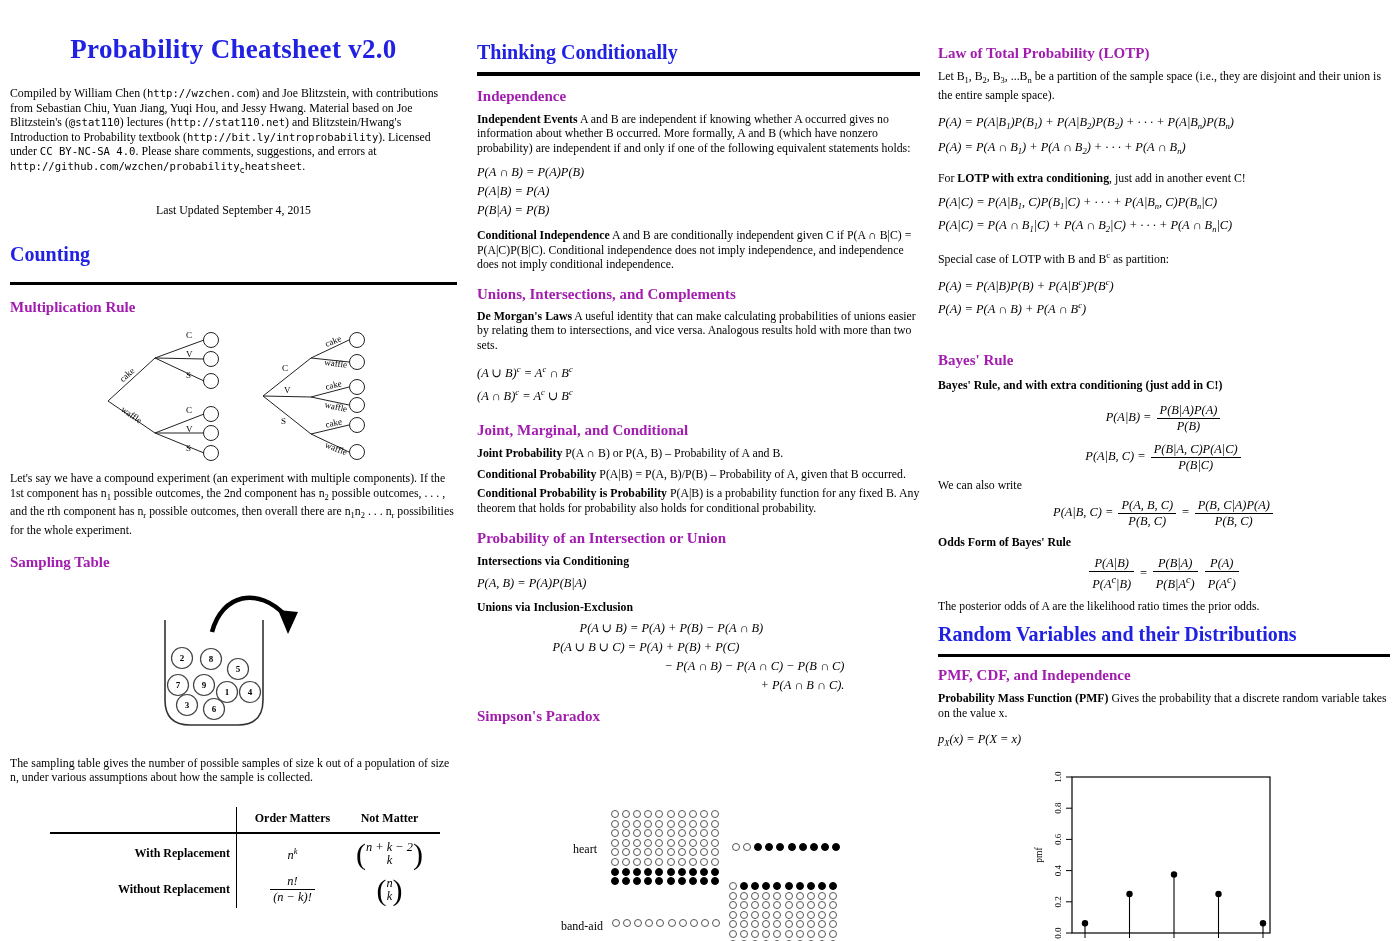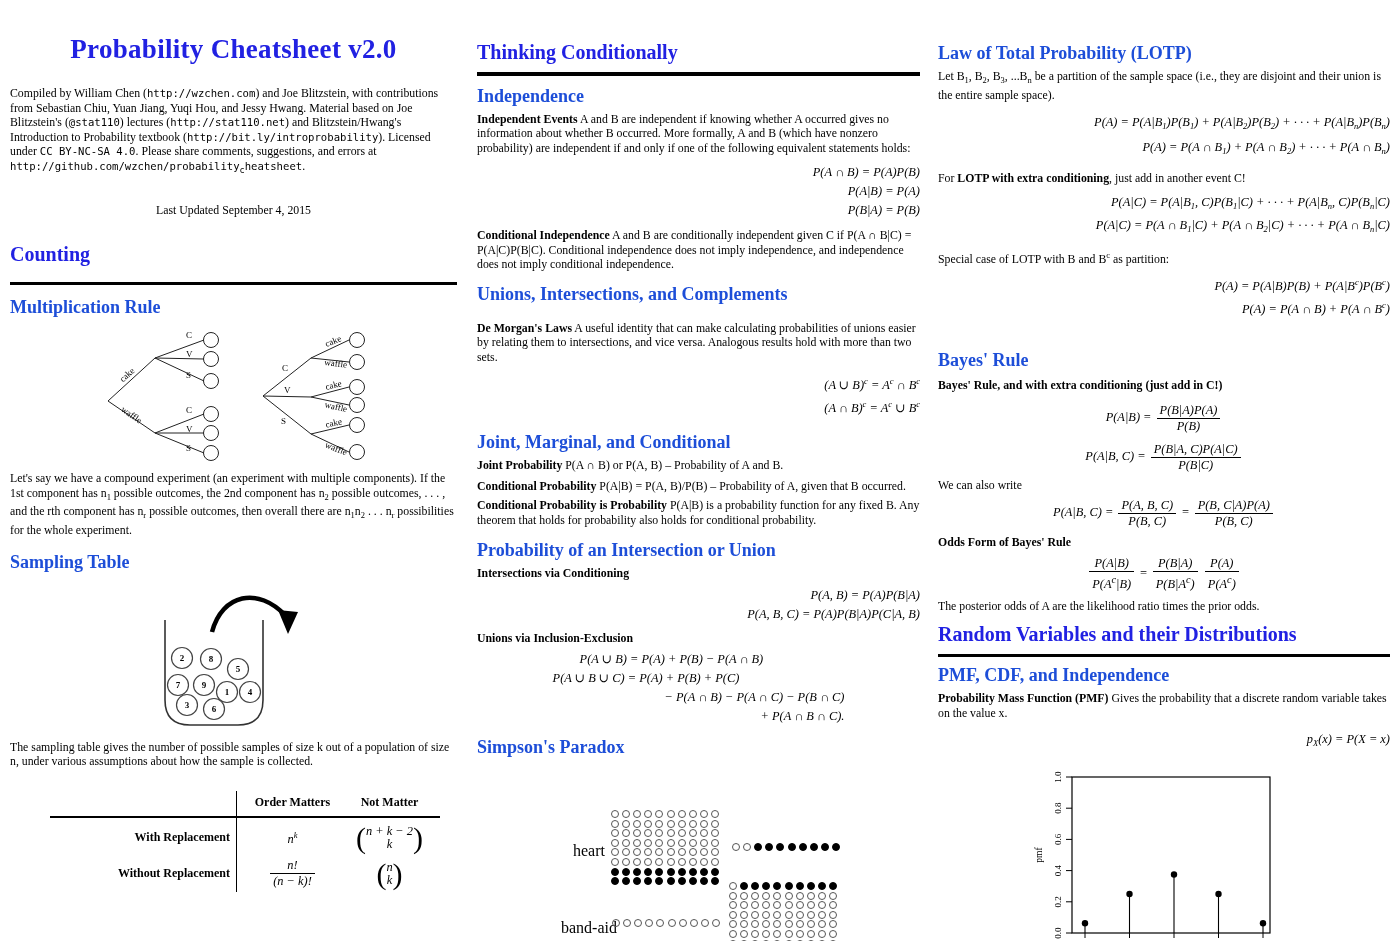--- a/index.html
+++ b/index.html
@@ -8,30 +8,30 @@
     background:#ffffff;color:#000;
     font-family:"Liberation Serif","DejaVu Serif",serif;
   }
   .col{position:absolute;top:0;height:941px}
   .col1{left:10px;width:447px}
   .col2{left:477px;width:443px}
   .col3{left:938px;width:452px}
 
   .title{color:#2121e2;font-size:27px;font-weight:700;text-align:center;margin:34px 0 0;letter-spacing:.3px}
   .sec{color:#2121e2;font-size:20px;font-weight:700;margin:0;line-height:24px}
-  .sub{color:#1d4ed8;font-size:18px;font-weight:700;margin:0;line-height:20px}
+  .sub{color:#a21caf;font-size:15px;font-weight:700;margin:0;line-height:20px}
   .rule{height:3.5px;background:#000}
 
   p,.line{font-size:11.8px;line-height:14.5px;margin:0;text-align:left}
   .term{font-weight:700}
   .it{}
   .mono{font-family:"DejaVu Sans Mono","Liberation Mono",monospace;font-size:10.6px}
   .updated{text-align:center}
 
-  .eq{font-size:12.4px;line-height:19px;text-align:right;font-style:italic}
+  .eq{font-size:12.4px;line-height:19px;text-align:left;font-style:italic}
   .eq sub,.eq sup,p sub,p sup,.line sub,.line sup{font-size:8.5px}
   .eq-tall{line-height:20px}
   .eq-group{text-align:center}
   .eq-group .inner{display:inline-block;text-align:left}
   .eq-group .cont{padding-left:112px}
   .eq-group .ind{padding-left:27px}
 
   .fr-line{font-size:12.4px;font-style:italic;text-align:center}
   .frac{display:inline-block;vertical-align:middle;text-align:center;margin:2px 2px}
   .frac .fn{display:block;border-bottom:1px solid #000;padding:0 3px;line-height:15px}
@@ -49,21 +49,21 @@
   .st-head{height:24px}
   .st-hr{height:2px;background:#000;margin:1px 0 2px}
   .st-vr{position:absolute;left:186px;top:0;bottom:0;width:1px;background:#000}
   .st-body-row{min-height:36px}
 
   
   .dots{position:absolute;line-height:0}
   .dot-row{height:9.6px;white-space:nowrap}
   .dot{display:inline-block;width:8px;height:8px;border-radius:50%;border:1px solid #555;box-sizing:border-box;margin:0 1.6px}
   .dot.f{background:#000;border-color:#000}
-  .dot-lbl{position:absolute;font-size:16px}
+  .dot-lbl{position:absolute;font-size:12px}
 
   svg text{font-family:"Liberation Serif","DejaVu Serif",serif}
 </style>
 </head>
 <body>
 
 <div class="page">
 
   <div class="col col1">
     <h1 class="title">Probability Cheatsheet v2.0</h1>
@@ -159,21 +159,21 @@
         <text x="88" y="90">5</text>
         <text x="28" y="106">7</text>
         <text x="54" y="106">9</text>
         <text x="77" y="113">1</text>
         <text x="100" y="113">4</text>
         <text x="37" y="126">3</text>
         <text x="64" y="130">6</text>
       </g>
     </svg>
 
-    <p style="margin-top:0"><span class="">The sampling table gives the number of possible samples of size k out of a population of size n, under various assumptions about how the sample is collected.</span></p>
+    <p style="margin-top:16px"><span class="">The sampling table gives the number of possible samples of size k out of a population of size n, under various assumptions about how the sample is collected.</span></p>
 
     <div class="stable" style="margin-top:22px">
       <div class="st-vr"></div>
       <div class="st-row st-head">
         <div class="st-lbl"></div>
         <div class="st-c term">Order Matters</div>
         <div class="st-c term">Not Matter</div>
       </div>
       <div class="st-hr"></div>
       <div class="st-row st-body-row">
@@ -210,36 +210,35 @@
     <h3 class="sub" style="margin-top:10px">Independence</h3>
     <p style="margin-top:6px"><span class="term">Independent Events</span><span class="">  A and B are independent if knowing whether A occurred gives no information about whether B occurred. More formally, A and B (which have nonzero probability) are independent if and only if one of the following equivalent statements holds:</span></p>
     <div style="margin-top:8px">
       <div class="eq"><span>P(A ∩ B) = P(A)P(B)</span></div>
       <div class="eq"><span>P(A|B) = P(A)</span></div>
       <div class="eq"><span>P(B|A) = P(B)</span></div>
     </div>
     <p style="margin-top:8px"><span class="term">Conditional Independence</span><span class="">  A and B are conditionally independent given C if P(A ∩ B|C) = P(A|C)P(B|C). Conditional independence does not imply independence, and independence does not imply conditional independence.</span></p>
 
     <h3 class="sub" style="margin-top:12px">Unions, Intersections, and Complements</h3>
-    <p style="margin-top:17px"><span class="term">De Morgan's Laws</span><span class="">  A useful identity that can make calculating probabilities of unions easier by relating them to intersections, and vice versa. Analogous results hold with more than two sets.</span></p>
+    <p style="margin-top:5px"><span class="term">De Morgan's Laws</span><span class="">  A useful identity that can make calculating probabilities of unions easier by relating them to intersections, and vice versa. Analogous results hold with more than two sets.</span></p>
     <div style="margin-top:8px">
       <div class="eq"><span>(A ∪ B)<sup>c</sup> = A<sup>c</sup> ∩ B<sup>c</sup></span></div>
       <div class="eq"><span>(A ∩ B)<sup>c</sup> = A<sup>c</sup> ∪ B<sup>c</sup></span></div>
     </div>
 
     <h3 class="sub" style="margin-top:14px">Joint, Marginal, and Conditional</h3>
     <p style="margin-top:6px"><span class="term">Joint Probability</span><span class="">  P(A ∩ B) or P(A, B) – Probability of A and B.</span></p>
     <p style="margin-top:6px"><span class="term">Conditional Probability</span><span class="">  P(A|B) = P(A, B)/P(B) – Probability of A, given that B occurred.</span></p>
     <p style="margin-top:5px"><span class="term">Conditional Probability </span><span class="term it">is</span><span class="term"> Probability</span><span class="">  P(A|B) is a probability function for any fixed B. Any theorem that holds for probability also holds for conditional probability.</span></p>
 
     <h3 class="sub" style="margin-top:13px">Probability of an Intersection or Union</h3>
     <p class="term" style="margin-top:6px">Intersections via Conditioning</p>
     <div style="margin-top:5px">
       <div class="eq"><span>P(A, B) = P(A)P(B|A)</span></div>
-      <div class="eq"><span>P(A, B, C) = P(A)P(B|A)P(C|A, B)</span></div>
     </div>
     <p class="term" style="margin-top:7px">Unions via Inclusion-Exclusion</p>
     <div class="eq-group" style="margin-top:5px">
       <div class="inner">
         <div class="eq ind" style="text-align:left"><span>P(A ∪ B) = P(A) + P(B) − P(A ∩ B)</span></div>
         <div class="eq" style="text-align:left"><span>P(A ∪ B ∪ C) = P(A) + P(B) + P(C)</span></div>
         <div class="eq cont" style="text-align:left"><span>− P(A ∩ B) − P(A ∩ C) − P(B ∩ C)</span></div>
         <div class="eq cont" style="text-align:right"><span>+ P(A ∩ B ∩ C).</span></div>
       </div>
     </div>

